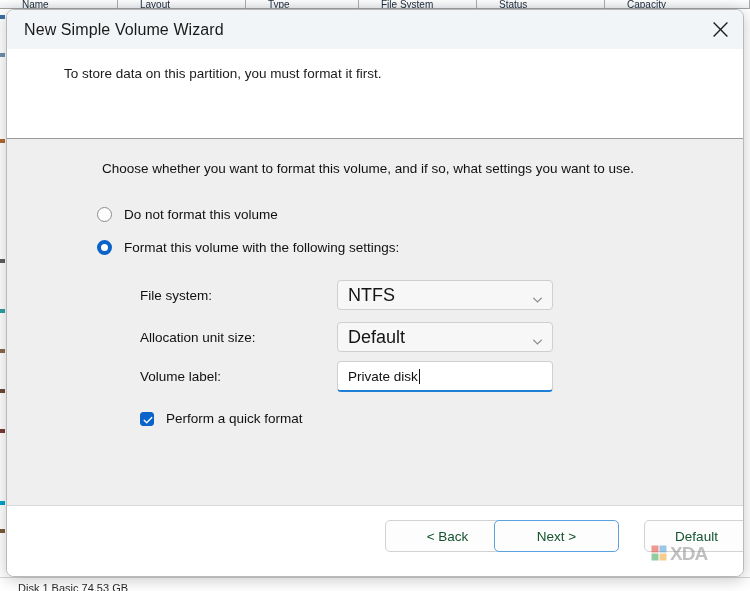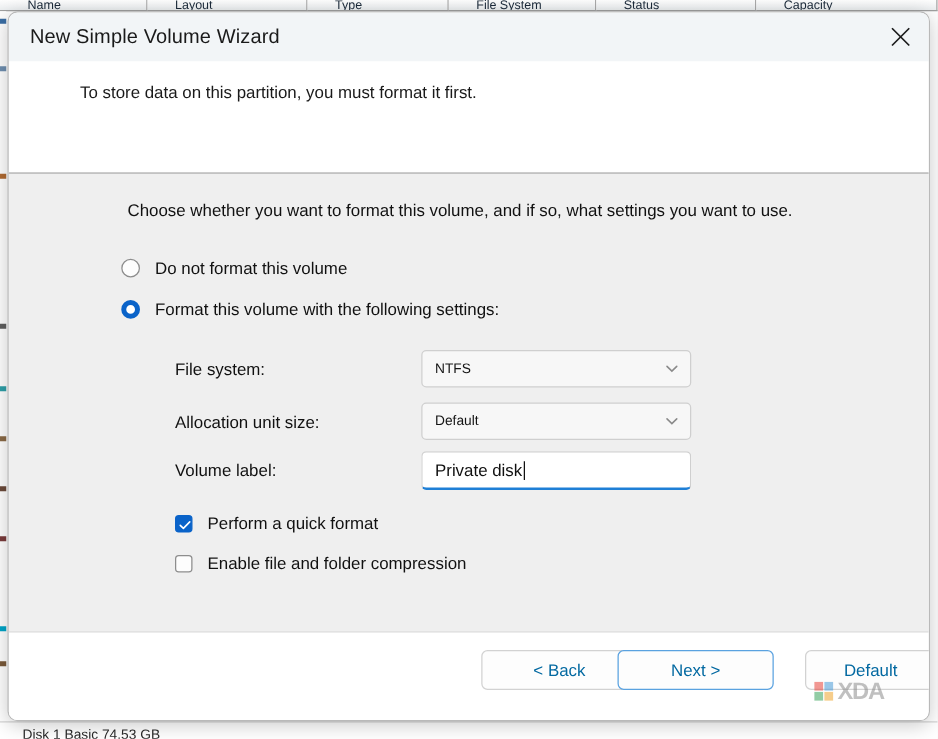--- a/index.html
+++ b/index.html
@@ -167,21 +167,21 @@
     white-space: nowrap;
   }
   .combo {
     width: 216px; height: 30px;
     background: #f7f7f7;
     border: 1px solid #cfcfcf;
     border-radius: 4px;
     display: flex;
     align-items: center;
     padding: 0 0 0 10px;
-    font-size: 11px;
+    font-size: 18px;
     color: #141414;
     position: relative;
     cursor: default;
   }
   .combo .chev {
     position: absolute;
     right: 9px; top: 50%;
     transform: translateY(-50%);
     width: 11px; height: 11px;
   }
@@ -242,21 +242,21 @@
     position: relative;
   }
   .btn {
     position: absolute;
     top: 14px;
     width: 125px; height: 32px;
     background: #fdfdfd;
     border: 1px solid #d2d2d2;
     border-radius: 5px;
     font-size: 13.5px;
-    color: #0369a1;
+    color: #14532d;
     display: flex;
     align-items: center;
     justify-content: center;
     cursor: default;
   }
   .btn.primary {
     border: 1.6px solid #5aa2e0;
   }
   #btn-back   { left: 378px; }
   #btn-next   { left: 487px; }
@@ -376,24 +376,20 @@
 
     <div class="cb-row" style="top:272px">
       <span class="checkbox on">
         <svg width="12" height="12" viewBox="0 0 12 12">
           <path d="M2.2 6.3 L4.7 8.7 L9.8 3.5" stroke="#ffffff" stroke-width="1.3" fill="none" stroke-linecap="round" stroke-linejoin="round"></path>
         </svg>
       </span>
       <span class="lbl">Perform a quick format</span>
     </div>
 
-    <div class="cb-row" style="top:304px">
-      <span class="checkbox"></span>
-      <span class="lbl">Enable file and folder compression</span>
-    </div>
 
   </div>
 
   <div class="footer">
     <div class="btn" id="btn-back">&lt; Back</div>
     <div class="btn primary" id="btn-next">Next &gt;</div>
     <div class="btn" id="btn-cancel">Default</div>
   </div>
 
 </div>

